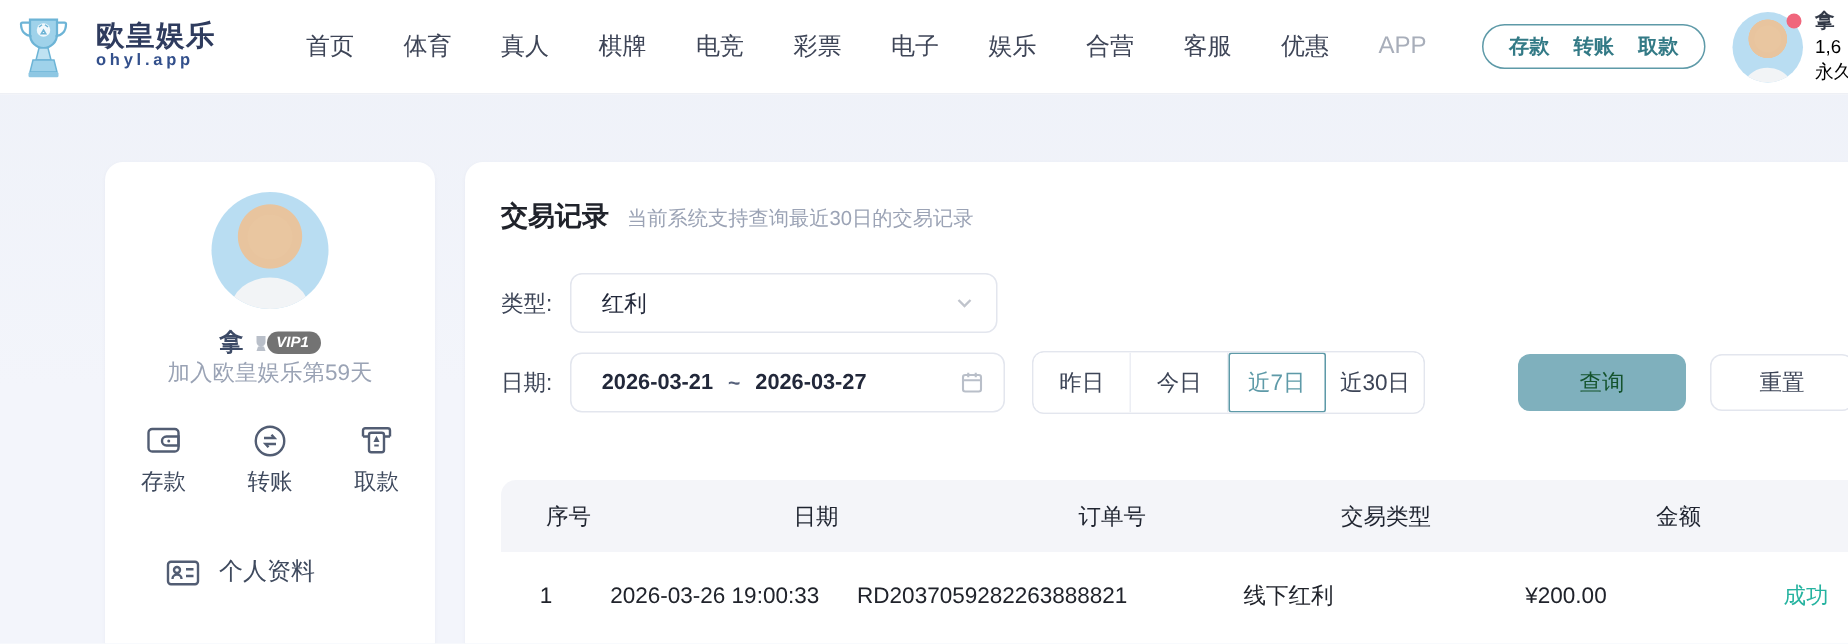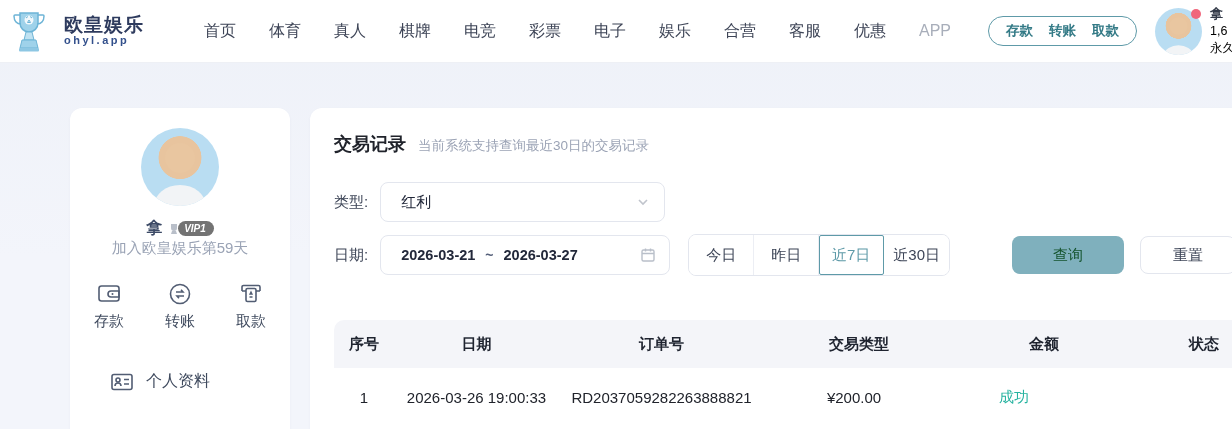--- a/index.html
+++ b/index.html
@@ -83,21 +83,21 @@
     border-radius:2px; }
   .btn-query { margin-left:auto; width:112px; height:38px; border:none; border-radius:8px;
     background:#7fb0bd; color:#14532d; font-size:15px; cursor:pointer; font-family:inherit; }
   .btn-reset { margin-left:16px; width:96px; height:38px; border:1px solid #e3e6ee; border-radius:8px;
     background:#fff; color:#3d4557; font-size:15px; cursor:pointer; font-family:inherit; flex:0 0 auto; }
 
   
   .tx-table { margin-top:44px; width:940px; }
   .t-row { display:flex; }
   .t-head { background:#f4f5f9; border-radius:10px 10px 0 0; height:48px; align-items:center; }
-  .t-head .t-cell { font-size:15px; font-weight:bold; color:#1f2430; }
+  .t-head .t-cell { font-size:15px; font-weight:normal; color:#1f2430;text-align:right; }
   .t-body-row { height:58px; align-items:center; }
   .t-cell { text-align:center; font-size:15px; color:#20232b; }
   .c0 { width:60px; } .c1 { width:165px; } .c2 { width:205px; }
   .c3 { width:190px; } .c4 { width:180px; } .c5 { width:140px; }
   .status-success { color:#26b3a0; }
 
   .icon { display:inline-flex; align-items:center; justify-content:center; }
 </style>
 </head>
 <body>
@@ -260,22 +260,22 @@
         <span class="spacer"></span>
         <span class="icon">
           <svg width="16" height="16" viewBox="0 0 16 16" fill="none" stroke="#b9bfc9" stroke-width="1.4">
             <rect x="2" y="3" width="12" height="11" rx="1.5"></rect>
             <path d="M2 6.5 h12 M5.5 1.5 v3 M10.5 1.5 v3"></path>
           </svg>
         </span>
       </div>
 
       <div class="quick-group">
+        <button class="quick-btn">昨日</button>
         <button class="quick-btn">今日</button>
-        <button class="quick-btn">昨日</button>
         <button class="quick-btn selected">近7日</button>
         <button class="quick-btn">近30日</button>
       </div>
 
       <button class="btn-query">查询</button>
       <button class="btn-reset">重置</button>
     </div>
 
     <div class="tx-table">
       <div class="t-row t-head">
@@ -283,19 +283,20 @@
         <div class="t-cell c1">日期</div>
         <div class="t-cell c2">订单号</div>
         <div class="t-cell c3">交易类型</div>
         <div class="t-cell c4">金额</div>
         <div class="t-cell c5">状态</div>
       </div>
       <div class="t-row t-body-row">
         <div class="t-cell c0">1</div>
         <div class="t-cell c1">2026-03-26 19:00:33</div>
         <div class="t-cell c2">RD2037059282263888821</div>
+        <div class="t-cell c3">线下红利</div>
         <div class="t-cell c4">¥200.00</div>
         <div class="t-cell c5 status-success">成功</div>
       </div>
     </div>
   </div>
 
 </div>
 
 </body></html>

